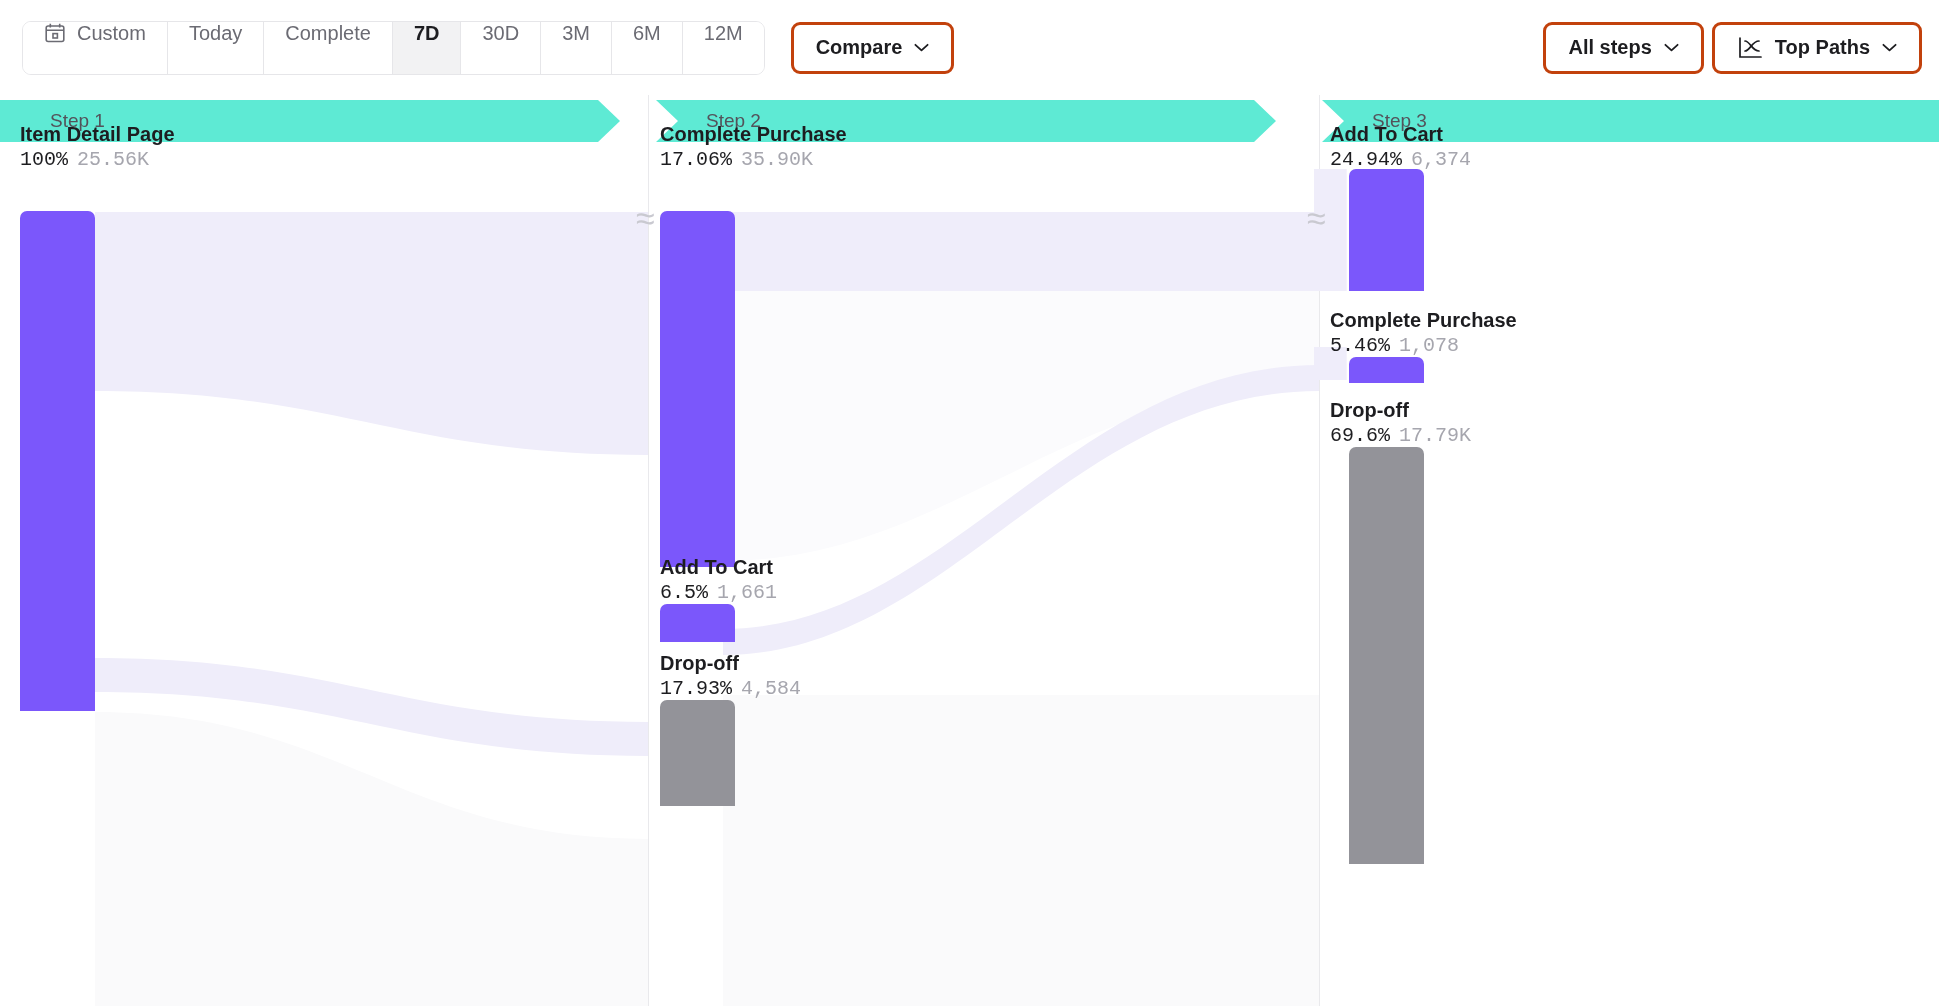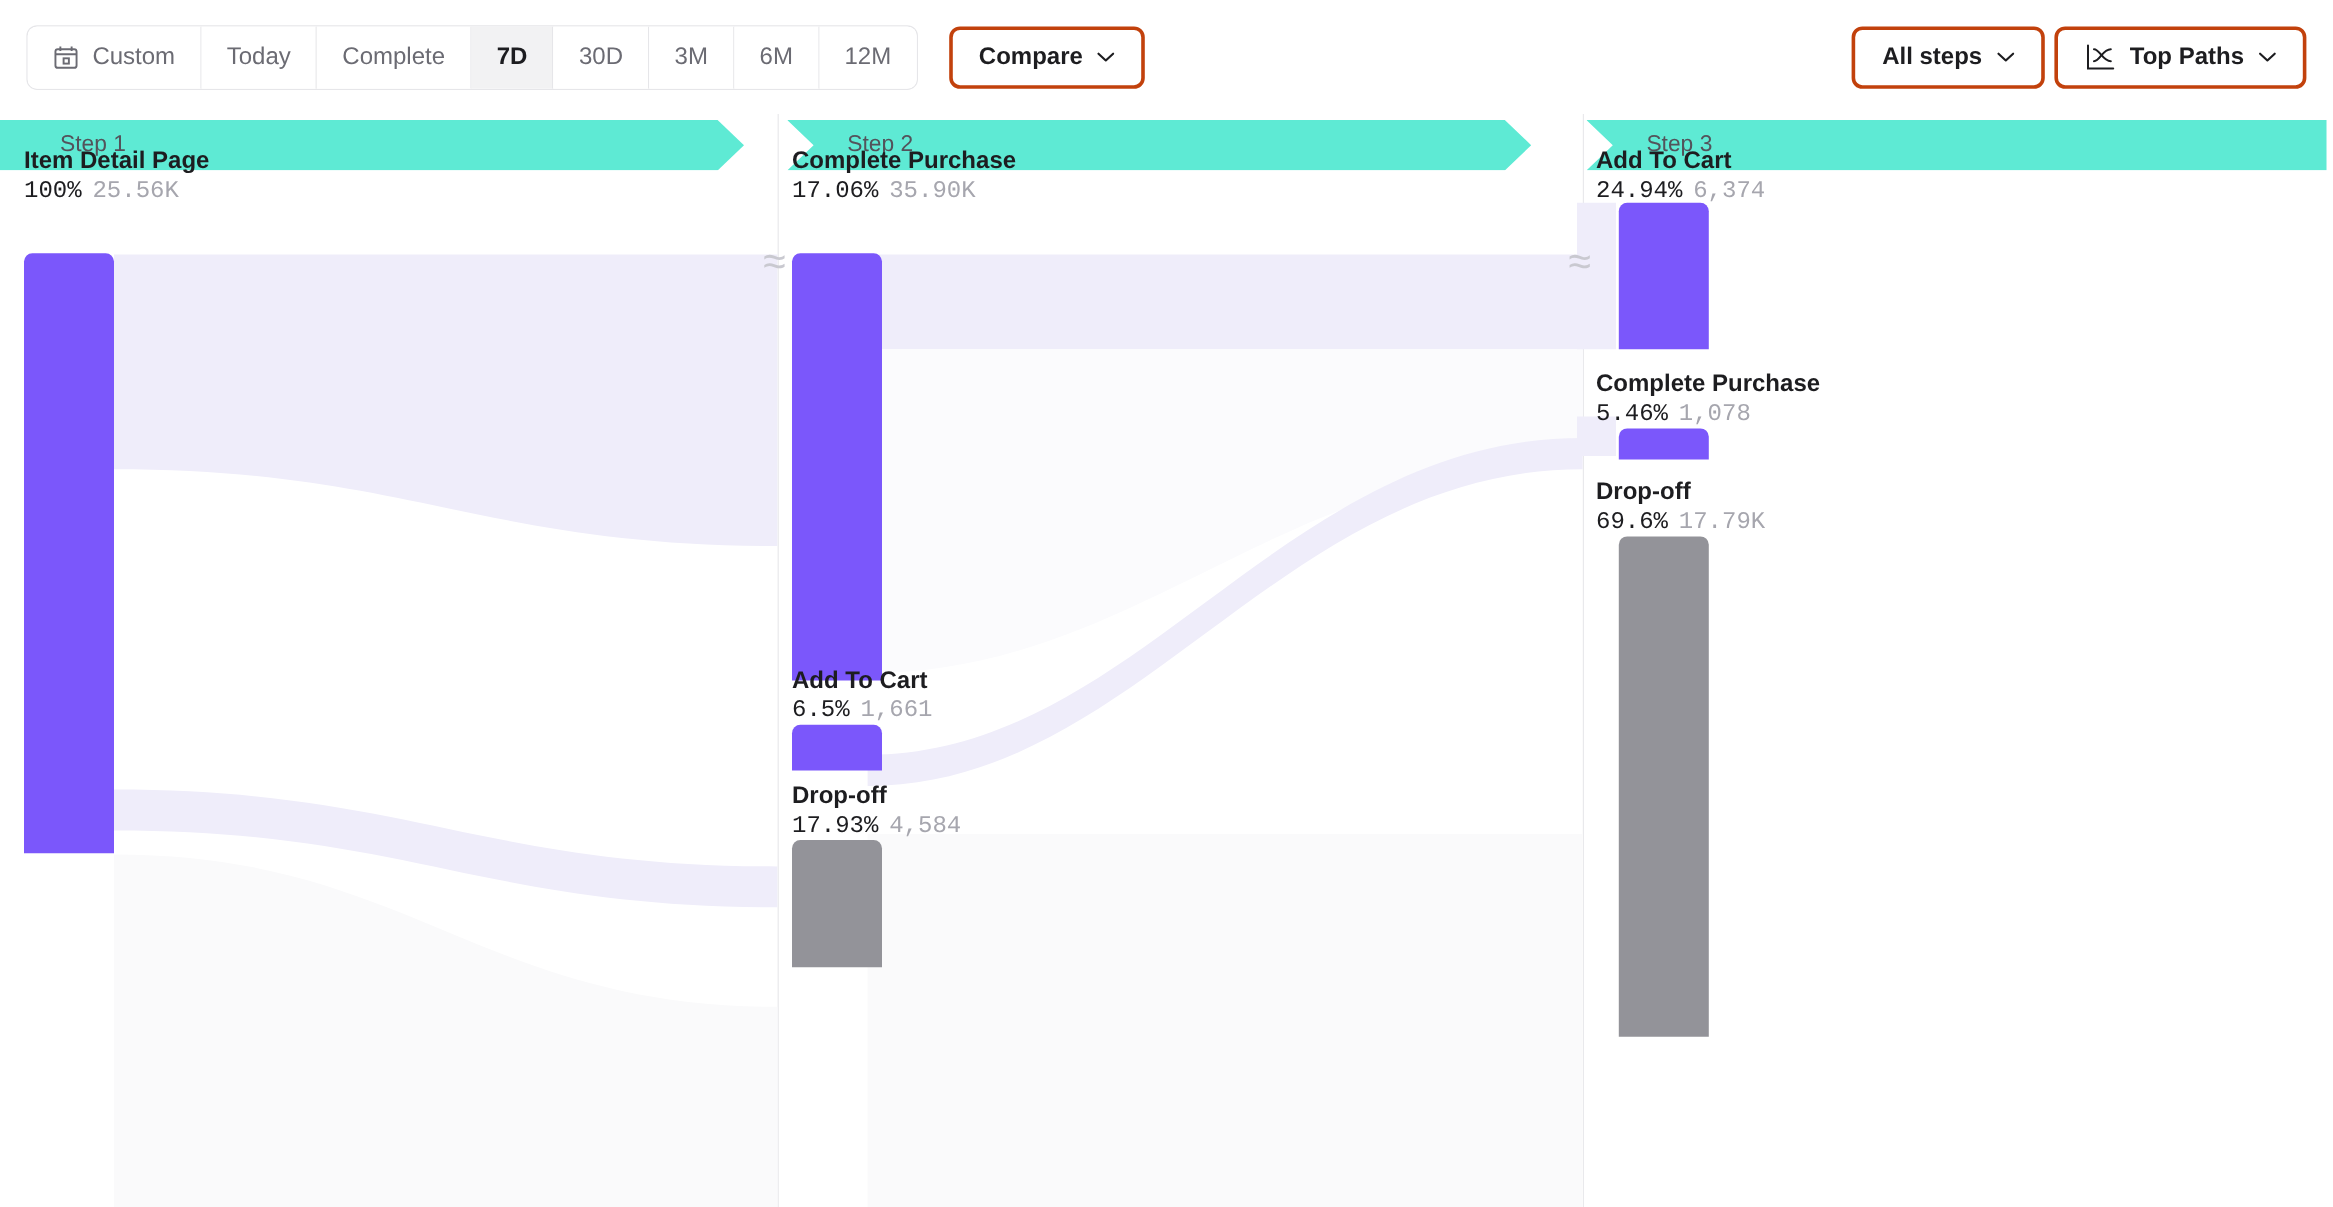--- a/index.html
+++ b/index.html
@@ -33,21 +33,20 @@
     display: flex;
     align-items: stretch;
     height: 52px;
     border: 1px solid #e6e6e9;
     border-radius: 9px;
     overflow: hidden;
     background: #fff;
   }
   .range-btn {
     display: flex;
-    align-items: center;
     justify-content: center;
     gap: 11px;
     padding: 0 21px;
     font-size: 20px;
     color: #6b6b73;
     border-right: 1px solid #e6e6e9;
     background: #fff;
     cursor: pointer;
     white-space: nowrap;
   }

